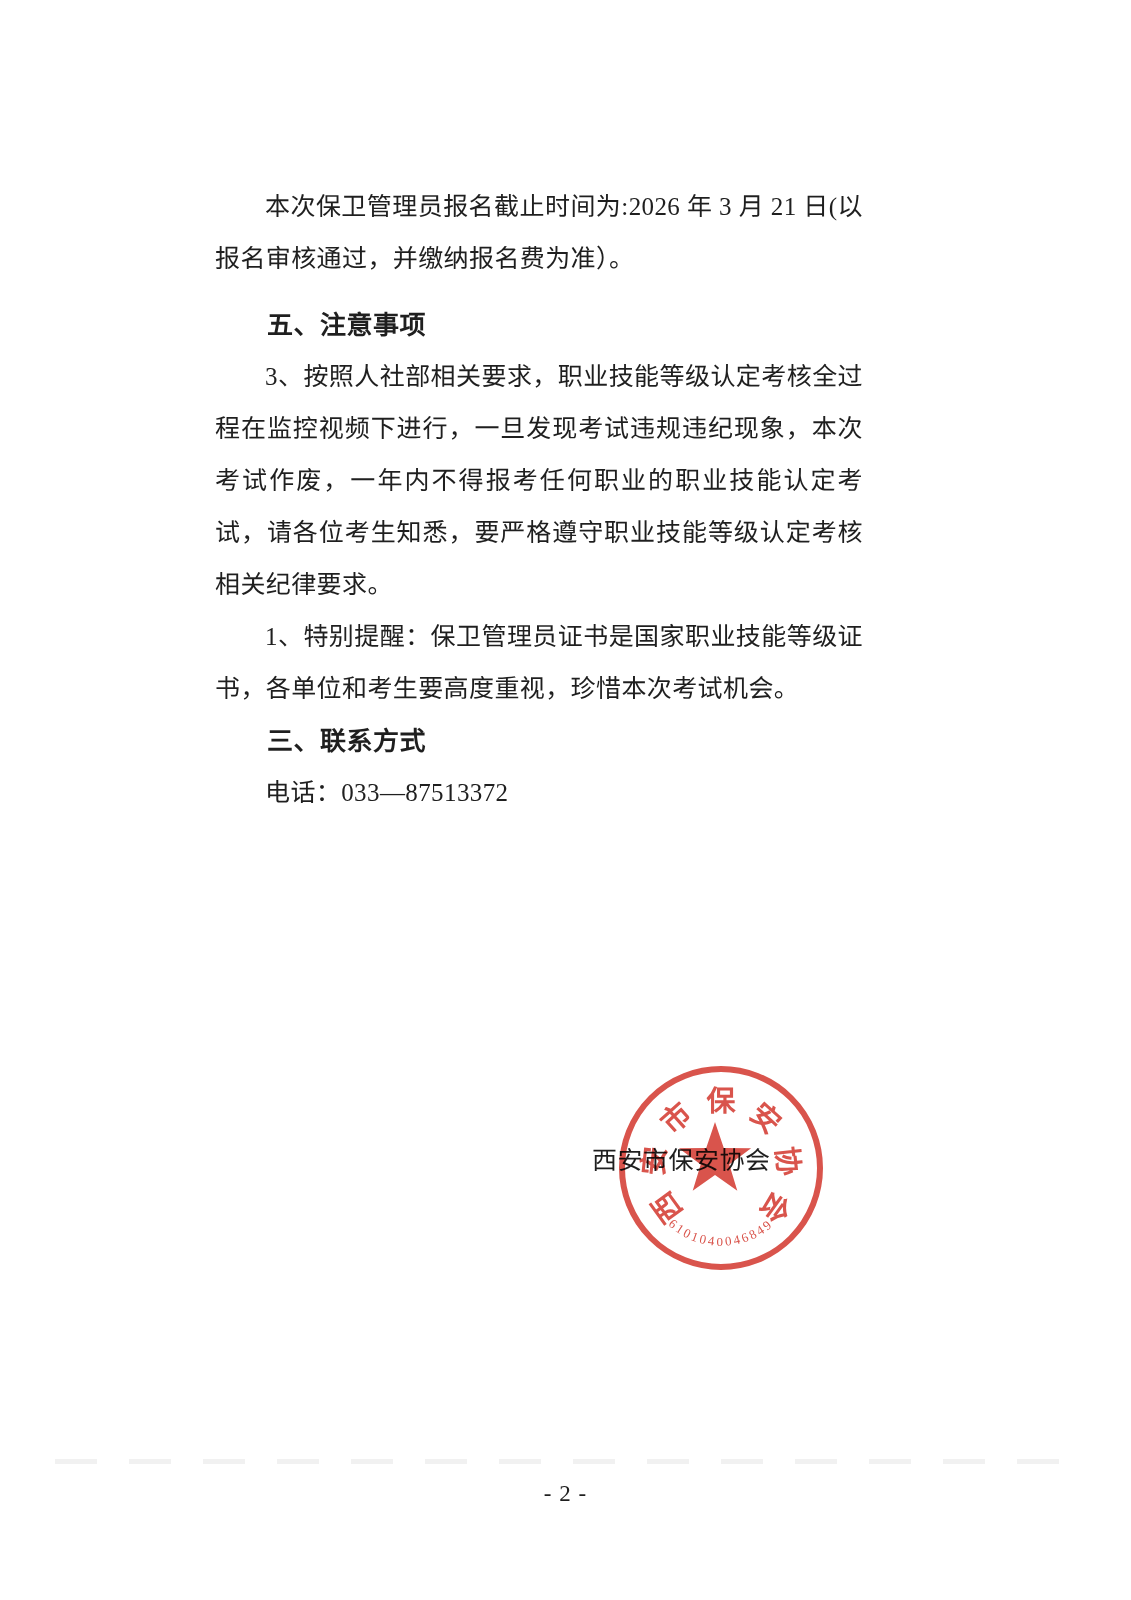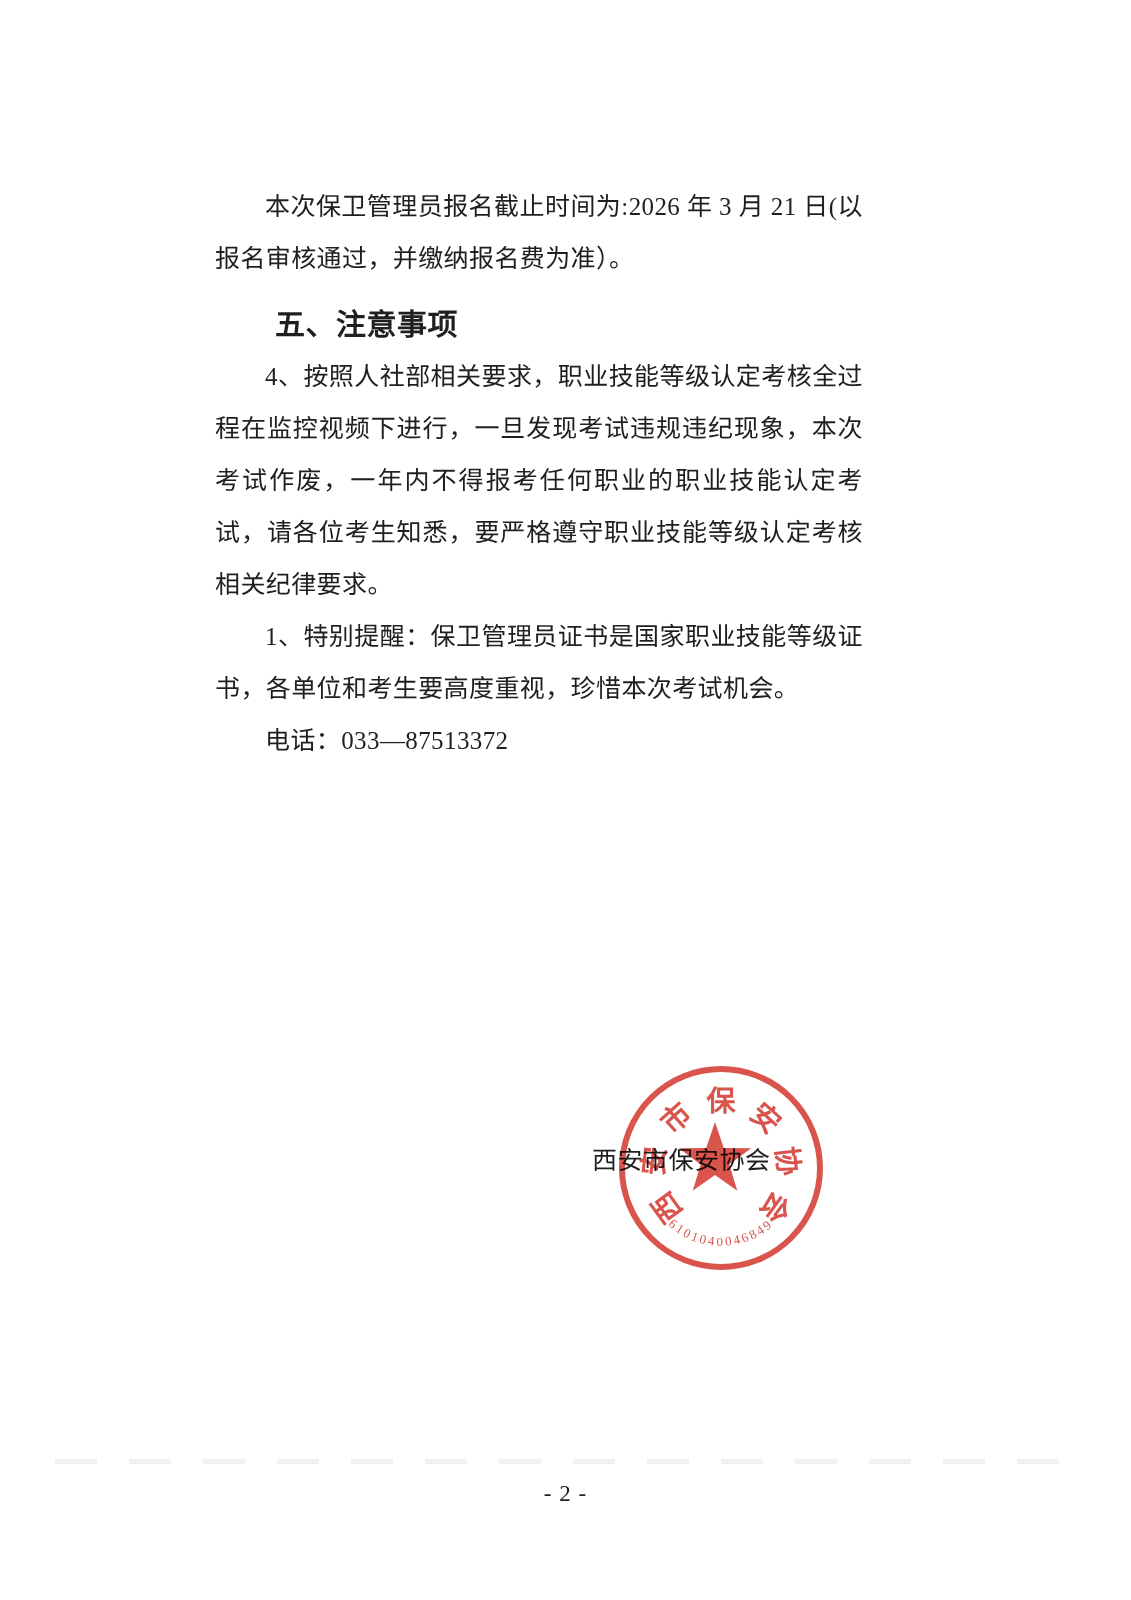--- a/index.html
+++ b/index.html
@@ -21,21 +21,21 @@
   .para {
     font-size:25px;
     line-height:52px;
     text-indent:2em;
     text-align:justify;
     text-justify:inter-character;
     letter-spacing:0.4px;
     word-break:break-all;
   }
   .heading {
-    font-size:30px;
+    font-size:26px;
     line-height:52px;
     text-indent:2em;
     font-family:"Liberation Sans","DejaVu Sans",sans-serif;
     font-weight:bold;
     letter-spacing:0.5px;
   }
   .heading-notes { margin-top:14px; }
   .signature-block {
     position:absolute;
     left:592px; top:1135px;
@@ -72,23 +72,24 @@
 </head>
 <body>
 
 <div class="page" style="color: rgb(31, 31, 31); padding-left: 24px;">
 
   <main class="content">
     <p class="para">本次保卫管理员报名截止时间为:2026 年 3 月 21 日(以报名审核通过，并缴纳报名费为准）。</p>
 
     <h2 class="heading heading-notes">五、注意事项</h2>
 
-    <p class="para">4、按照人社部相关要求，职业技能等级认定考核全过程在监控视频下进行，一旦发现考试违规违纪现象，本次考试作废，一年内不得报考任何职业的职业技能认定考试，请各位考生知悉，要严格遵守职业技能等级认定考核相关纪律要求。</p>
+    <p class="para">3、按照人社部相关要求，职业技能等级认定考核全过程在监控视频下进行，一旦发现考试违规违纪现象，本次考试作废，一年内不得报考任何职业的职业技能认定考试，请各位考生知悉，要严格遵守职业技能等级认定考核相关纪律要求。</p>
     <p class="para">1、特别提醒：保卫管理员证书是国家职业技能等级证书，各单位和考生要高度重视，珍惜本次考试机会。</p>
 
+    <h2 class="heading">三、联系方式</h2>
 
     <p class="para">电话：033—87513372</p>
   </main>
 
   <div class="signature-block">
     <div>西安市保安协会</div>
   </div>
 
   <svg class="seal-svg" viewBox="-110 -110 220 220" xmlns="http://www.w3.org/2000/svg">
     <circle cx="0" cy="0" r="99" fill="none" stroke-width="6" stroke="#d6453c"></circle>

